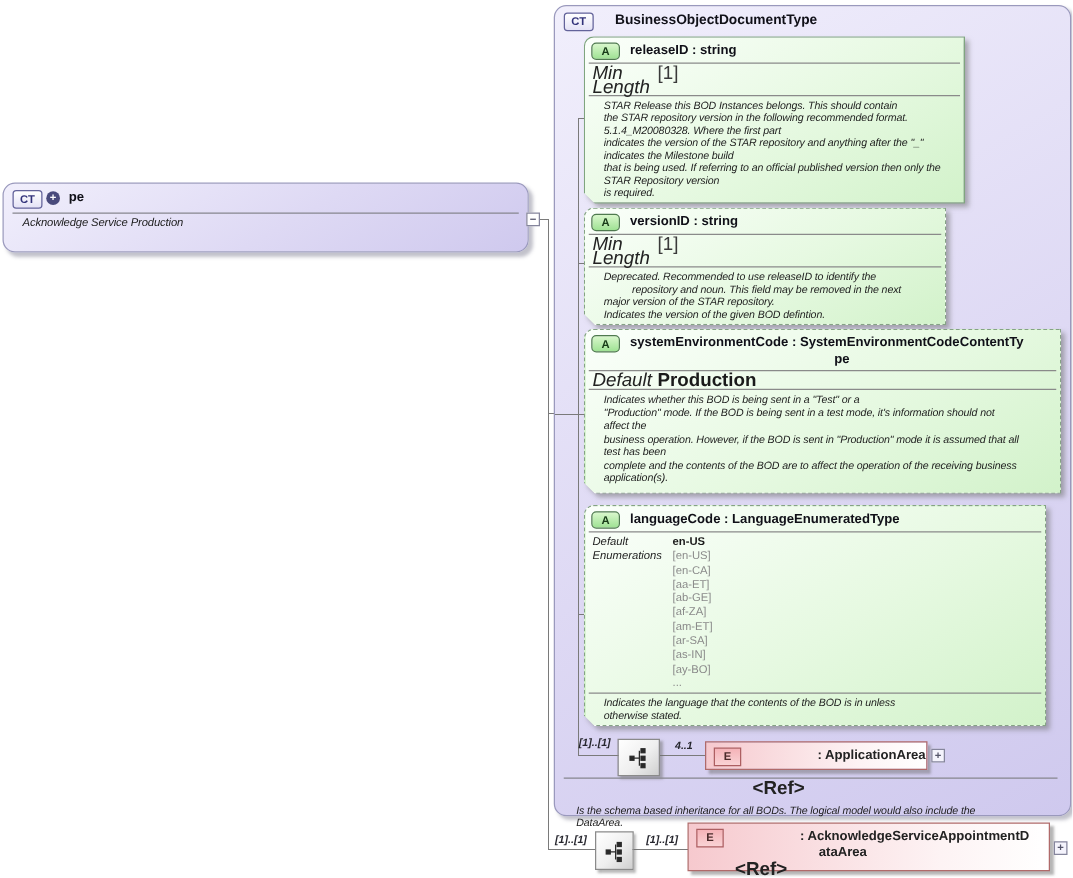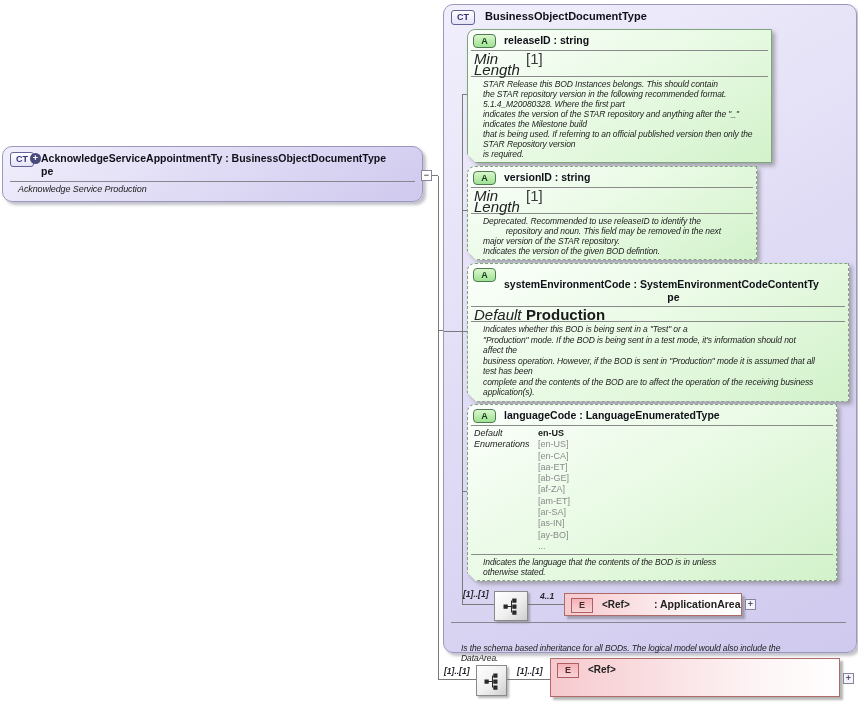--- a/index.html
+++ b/index.html
@@ -4,21 +4,21 @@
 <style>
   html,body{margin:0;padding:0;background:#fff;}
   #canvas{position:relative;width:858px;height:702px;background:#ffffff;overflow:hidden;
           font-family:"Liberation Sans",sans-serif;}
   svg.wires{position:absolute;left:0;top:0;pointer-events:none;}
 
   
   .ct-box{position:absolute;border:1px solid #9a99bd;border-radius:10px;
           background:linear-gradient(150deg,#f1effc 0%,#ded9f4 55%,#cfc9ee 100%);
           box-shadow:3px 3px 3px rgba(120,120,140,.45);}
-  .ct-header{display:flex;align-items:flex-start;padding:5px 6px 2px 7px;}
+  .ct-header{display:flex;gap:7px;align-items:flex-start;padding:5px 6px 2px 7px;}
   .title{font-weight:bold;font-size:10.5px;line-height:13px;color:#101018;}
   .title div{white-space:nowrap;}
   .sep{border-top:1px solid #86868e;margin:1px 7px 0 7px;}
   .ann{font-style:italic;font-size:8.5px;line-height:10px;letter-spacing:-0.1px;
        color:#1c1c1c;white-space:pre-wrap;padding:2px 7px 3px 15px;}
 
   
   .badge-ct{display:inline-block;width:22px;height:13px;border:1px solid #63639a;border-radius:3px;
             background:linear-gradient(#ffffff,#e4e2f6);color:#32327a;
             font:bold 9px/13px "Liberation Sans",sans-serif;text-align:center;flex:none;}
@@ -50,22 +50,22 @@
   .facet-col .labels{width:64px;flex:none;font-style:italic;color:#222;}
   .facet-col .labels div{line-height:11.3px;}
   .enum-vals{color:#8a8a8a;white-space:pre-wrap;line-height:11.3px;}
   .enum-default{font-weight:bold;color:#1a1a1a;line-height:11.3px;}
 
   
   .elem{position:absolute;border:1px solid #b06a6a;
         background:linear-gradient(to right,#f6c9ce 0%,#fdf3f4 70%,#ffffff 100%);
         box-shadow:3px 3px 2px rgba(110,110,110,.5);
         display:flex;gap:0;align-items:flex-start;padding:4px 4px 2px 6px;}
-  .elem .ref{font-weight:bold;font-size:10px;line-height:13px;color:#222;width:52px;
-             flex:none;margin-left:9px;}
+  .elem .ref{font-weight:bold;font-size:15px;line-height:13px;color:#222;width:52px;
+             flex:none;margin-left:9px;margin-top:26px;}
   .elem-type{font-weight:bold;font-size:10.5px;line-height:13px;color:#222;}
   .elem-type div{white-space:nowrap;}
   .elem-type div:nth-child(2){padding-left:15px;}
 
   
   .seqicon{position:absolute;border:1px solid #8a8a8a;
            background:linear-gradient(135deg,#ffffff 0%,#efefef 55%,#cfcfcf 100%);
            box-shadow:2px 2px 2px rgba(110,110,110,.5);display:flex;
            align-items:center;justify-content:center;}
 
@@ -89,21 +89,20 @@
       <path d="M438.5,679.5 H476"></path>
       <path d="M505,679.5 H550"></path>
     </g>
   </svg>
 
   <div class="ct-box" style="left:2px;top:146px;width:419px;min-height:54px;">
     <div class="ct-header">
       <span class="badge-ct">CT</span>
       <span class="ct-plus">+</span>
       <div class="title">
-        <div>AcknowledgeServiceAppointmentTy : BusinessObjectDocumentType</div>
         <div>pe</div>
       </div>
     </div>
     <div class="sep"></div>
     <div class="ann" style="font-size:9px;line-height:11px;">Acknowledge Service Production</div>
   </div>
 
   <div class="pm" style="left:421px;top:170px;background:#ffffff;">−</div>
 
   <div class="ct-box" style="left:443px;top:4px;width:412px;height:647px;">
@@ -170,21 +169,21 @@
           repository and noun. This field may be removed in the next
 major version of the STAR repository.
 Indicates the version of the given BOD defintion.</div>
       </div>
     </div>
 
     <div class="attr-wrap" style="left:23px;top:258px;width:382px;">
       <div class="attr opt" style="min-height:130px;">
         <div class="attr-header">
           <span class="badge-a">A</span>
-          <div class="title attr-title center" style="flex:1;margin-top:10px;">
+          <div class="title attr-title center" style="flex:1;">
             <div>systemEnvironmentCode : SystemEnvironmentCodeContentTy</div>
             <div>pe</div>
           </div>
         </div>
         <div class="sep"></div>
         <div class="facet">
           <span class="flabel">Default</span>
           <span class="fvalue bold">Production</span>
         </div>
         <div class="sep"></div>
@@ -276,16 +275,20 @@
         <rect x="10.8" y="14" width="3.2" height="3.2"></rect>
       </g>
     </svg>
   </div>
 
   <div class="occurs" style="left:517px;top:666px;">[1]..[1]</div>
 
   <div class="elem" style="left:550px;top:658px;width:290px;height:39px;box-sizing:border-box;">
     <span class="badge-e">E</span>
     <span class="ref">&lt;Ref&gt;</span>
+    <div class="elem-type">
+      <div>: AcknowledgeServiceAppointmentD</div>
+      <div>ataArea</div>
+    </div>
   </div>
   <div class="pm" style="left:843px;top:673px;">+</div>
 
 </div>
 
 </body></html>

